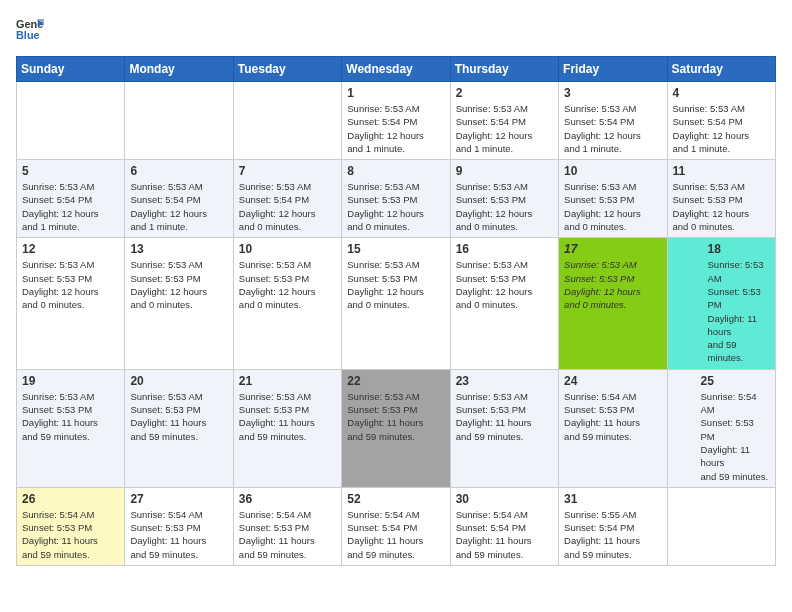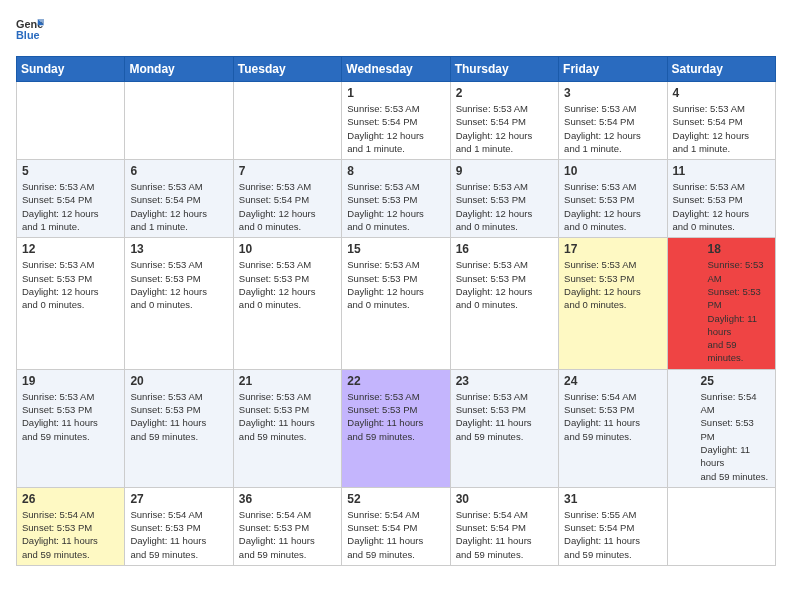--- a/index.html
+++ b/index.html
@@ -222,28 +222,28 @@
 Daylight: 12 hours
 and 0 minutes.</div>
         </td>
         <td style="background: rgb(255, 255, 255);">
           <span class="day-num">16</span>
           <div class="day-info" style="white-space: pre-line;">Sunrise: 5:53 AM
 Sunset: 5:53 PM
 Daylight: 12 hours
 and 0 minutes.</div>
         </td>
-        <td style="background: #fef9c3;">
+        <td style="background: #84cc16; font-style: italic;">
           <span class="day-num">17</span>
           <div class="day-info" style="white-space: pre-line;">Sunrise: 5:53 AM
 Sunset: 5:53 PM
 Daylight: 12 hours
 and 0 minutes.</div>
         </td>
-        <td style="background: #ef4444; padding-left: 40px;">
+        <td style="background: #5eead4; padding-left: 40px;">
           <span class="day-num">18</span>
           <div class="day-info" style="white-space: pre-line;">Sunrise: 5:53 AM
 Sunset: 5:53 PM
 Daylight: 11 hours
 and 59 minutes.</div>
         </td>
       </tr>
       <tr>
         <td style="background: rgb(240, 244, 250);">
           <span class="day-num">19</span>
@@ -259,21 +259,21 @@
 Daylight: 11 hours
 and 59 minutes.</div>
         </td>
         <td style="background: rgb(240, 244, 250);">
           <span class="day-num">21</span>
           <div class="day-info" style="white-space: pre-line;">Sunrise: 5:53 AM
 Sunset: 5:53 PM
 Daylight: 11 hours
 and 59 minutes.</div>
         </td>
-        <td style="background: #c4b5fd;">
+        <td style="background: #a3a3a3;">
           <span class="day-num">22</span>
           <div class="day-info" style="white-space: pre-line;">Sunrise: 5:53 AM
 Sunset: 5:53 PM
 Daylight: 11 hours
 and 59 minutes.</div>
         </td>
         <td style="background: rgb(240, 244, 250);">
           <span class="day-num">23</span>
           <div class="day-info" style="white-space: pre-line;">Sunrise: 5:53 AM
 Sunset: 5:53 PM

